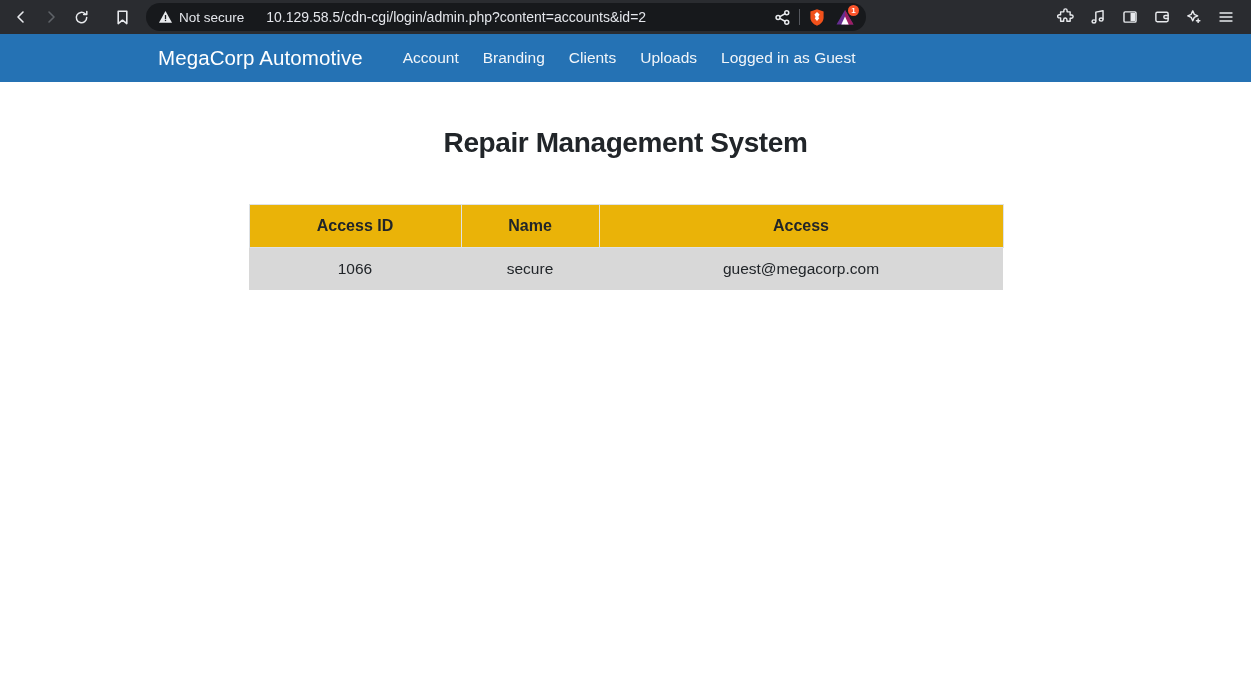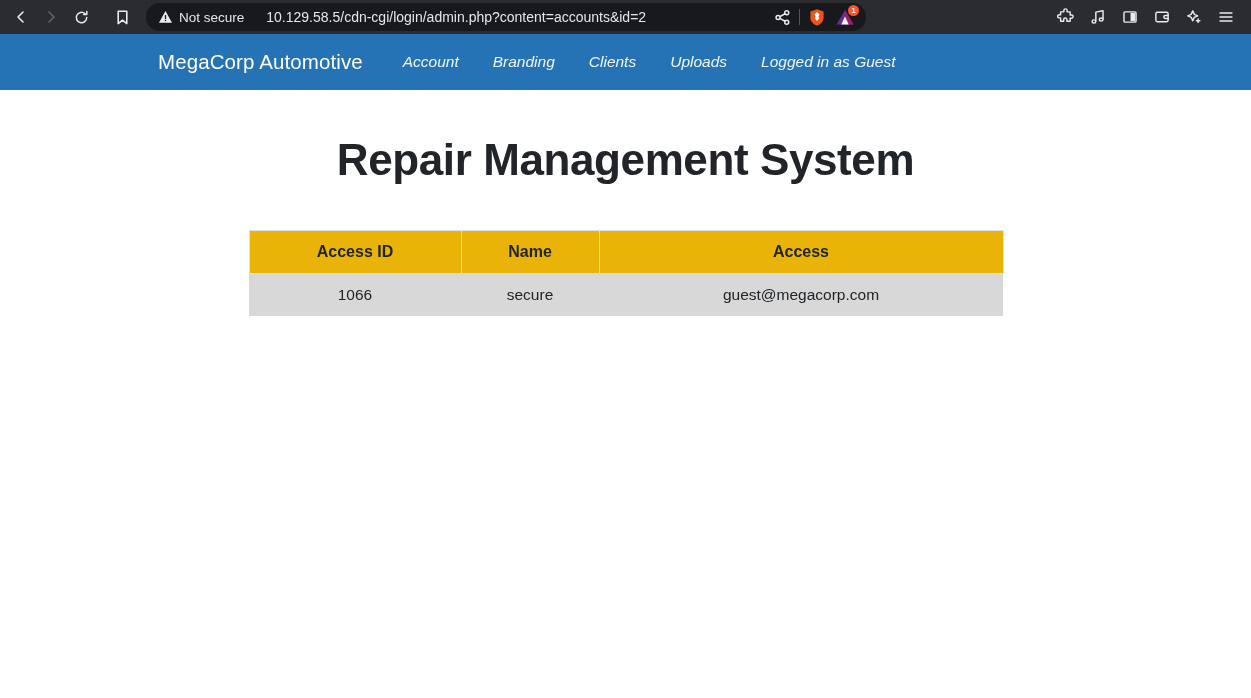--- a/index.html
+++ b/index.html
@@ -80,46 +80,46 @@
     display: flex; align-items: center; gap: 2px;
     padding-right: 4px;
   }
   .tb-icon {
     width: 30px; height: 26px;
     display: flex; align-items: center; justify-content: center;
   }
 
   
   .site-navbar {
-    height: 56px;
+    height: 48px;
     background: #2572b4;
     display: flex;
     align-items: center;
     padding-left: 158px;
   }
   .brand {
     color: #ffffff;
     font-size: 20.5px;
     letter-spacing: 0.1px;
     margin-right: 28px;
     white-space: nowrap;
   }
-  .nav-links { display: flex; align-items: flex-start; gap: 10px; font-style: italic; }
+  .nav-links { display: flex; align-items: flex-start; gap: 0; }
   .nav-link {
     color: #f1f5f9;
     font-size: 15.5px;
     padding: 6px 12px;
     white-space: nowrap;
   }
 
   
   .content { background: #ffffff; height: calc(698px - 34px - 58px); }
   .page-title {
     text-align: center;
-    font-size: 44px;
+    font-size: 28px;
     font-weight: bold;
     color: #212529;
     letter-spacing: -0.4px;
     margin-top: 45px;
   }
 
   .table-wrap {
     width: 754px;
     margin: 45px auto 0 auto;
   }

